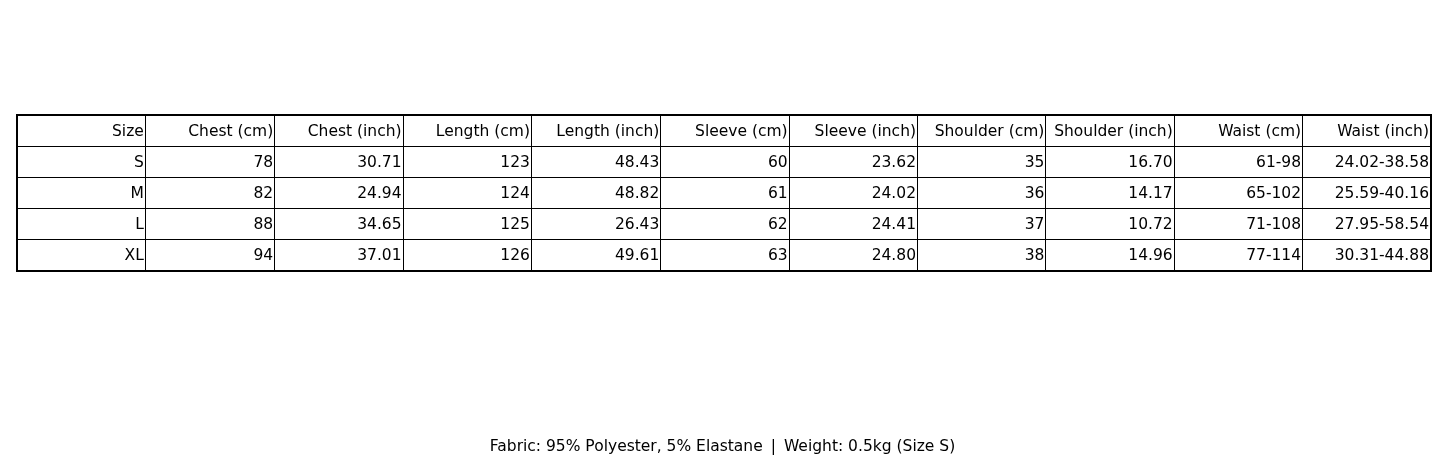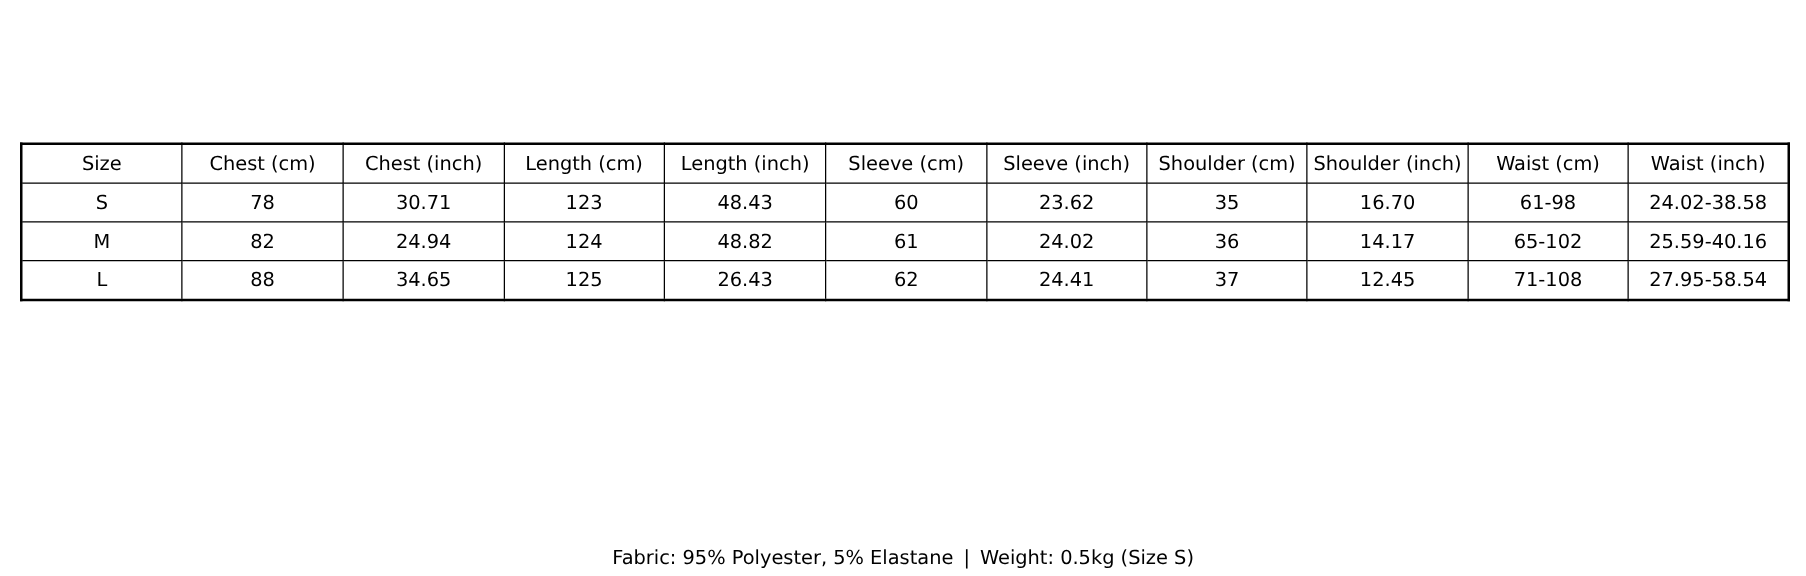--- a/index.html
+++ b/index.html
@@ -30,21 +30,21 @@
   }
   table.size-table {
     border-collapse: collapse;
     table-layout: fixed;
     width: 1416px;
     border: 2px solid #000000;
   }
   table.size-table th,
   table.size-table td {
     border: 1px solid #000000;
-    text-align: center;
+    text-align: right;
     vertical-align: middle;
     font-size: 15.5px;
     font-weight: normal;
     height: 30px;
     padding: 0 1px;
     white-space: nowrap;
     overflow: visible;
   }
   table.size-table thead th {
     height: 30px;
@@ -144,23 +144,36 @@
         </tr>
         <tr>
           <td>L</td>
           <td>88</td>
           <td>34.65</td>
           <td>125</td>
           <td>26.43</td>
           <td>62</td>
           <td>24.41</td>
           <td>37</td>
-          <td>12.45</td>
+          <td>10.72</td>
           <td>71-108</td>
           <td>27.95-58.54</td>
+        </tr>
+        <tr>
+          <td>XL</td>
+          <td>94</td>
+          <td>37.01</td>
+          <td>126</td>
+          <td>49.61</td>
+          <td>63</td>
+          <td>24.80</td>
+          <td>38</td>
+          <td>14.96</td>
+          <td>77-114</td>
+          <td>30.31-44.88</td>
         </tr>
       </tbody>
     </table>
   </div>
 
   <div class="footnotes">
     <span class="footnote-line"><span>Fabric: 95% Polyester, 5% Elastane</span><span class="sep">|</span><span>Weight: 0.5kg (Size S)</span></span>
   </div>
 
 </div>

